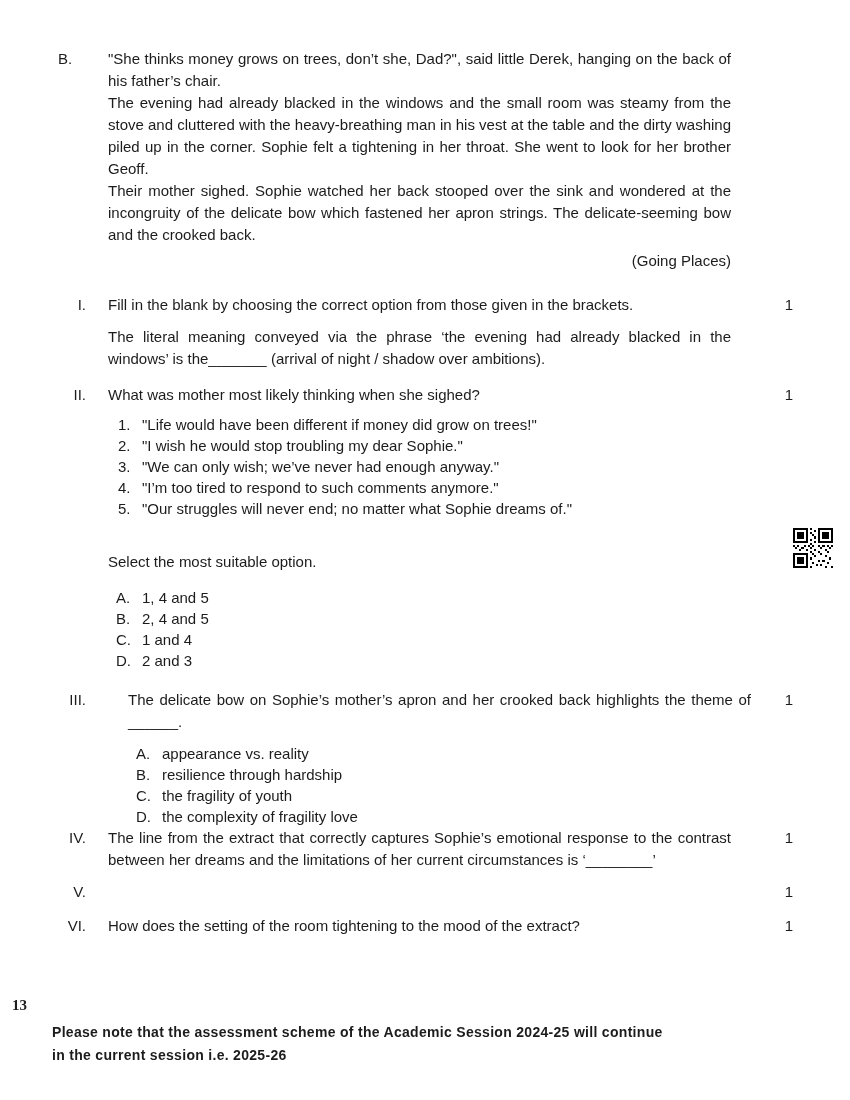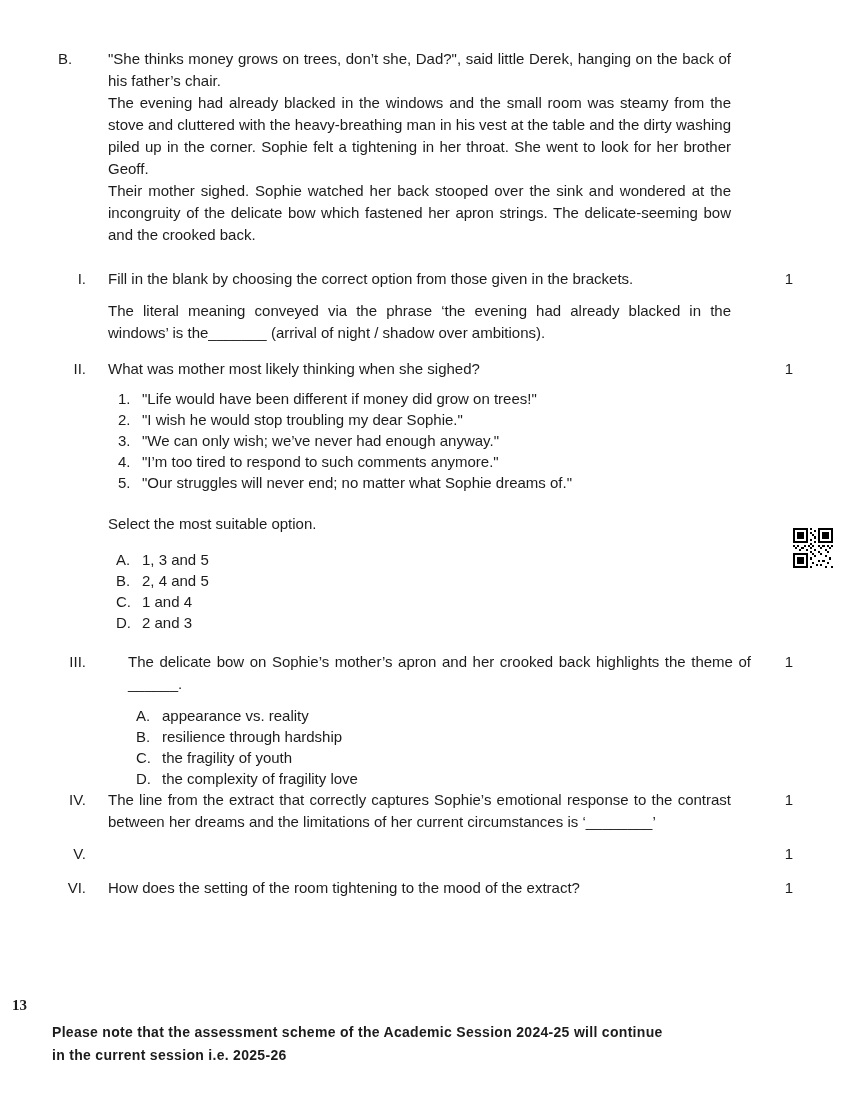--- a/index.html
+++ b/index.html
@@ -23,21 +23,21 @@
   .marks { flex: 1; text-align: right; }
   .just { text-align: justify; }
   .source { text-align: right; margin-top: 4px; }
   .q1 { margin-top: 22px; }
   .qbody { margin-top: 10px; }
   .q2 { margin-top: 14px; }
   .list { margin-top: 8px; padding-left: 10px; }
   .li { display: flex; line-height: 21px; }
   .li-num { width: 24px; flex: none; }
   .li-text { flex: 1; }
-  .select-label { margin-top: 20px; }
+  .select-label { margin-top: 32px; }
   .options { margin-top: 14px; padding-left: 8px; }
   .options .li-num { width: 26px; }
   .q3 { margin-top: 18px; gap: 20px; }
   .opt-q3 { margin-top: 10px; }
   .q4 { }
   .q5 { margin-top: 10px; }
   .q6 { margin-top: 12px; }
   .qr { position: absolute; top: 528px; left: 793px; width: 40px; height: 40px; }
   .qr svg { display: block; width: 100%; height: 100%; shape-rendering: crispEdges; }
   .footer { position: absolute; top: 995px; left: 12px; width: 100%; }
@@ -49,20 +49,21 @@
 
 <div class="page">
   <div class="content">
 
     <div class="row extract">
       <div class="qnum">B.</div>
       <div class="text-col">
         <p class="just">"She thinks money grows on trees, don’t she, Dad?", said little Derek, hanging on the back of his father’s chair.</p>
         <p class="just">The evening had already blacked in the windows and the small room was steamy from the stove and cluttered with the heavy-breathing man in his vest at the table and the dirty washing piled up in the corner. Sophie felt a tightening in her throat. She went to look for her brother Geoff.</p>
         <p class="just">Their mother sighed. Sophie watched her back stooped over the sink and wondered at the incongruity of the delicate bow which fastened her apron strings. The delicate-seeming bow and the crooked back.</p>
+        <p class="source">(Going Places)</p>
       </div>
       <div class="marks"></div>
     </div>
 
     <div class="row q1">
       <div class="qnum">I.</div>
       <div class="text-col">
         <p class="just">Fill in the blank by choosing the correct option from those given in the brackets.</p>
         <p class="just qbody">The literal meaning conveyed via the phrase ‘the evening had already blacked in the windows’ is the_______ (arrival of night / shadow over ambitions).</p>
       </div>
@@ -95,21 +96,21 @@
             <span class="li-num">5.</span>
             <span class="li-text">"Our struggles will never end; no matter what Sophie dreams of."</span>
           </div>
         </div>
 
         <p class="select-label">Select the most suitable option.</p>
 
         <div class="options">
           <div class="li">
             <span class="li-num">A.</span>
-            <span class="li-text">1, 3 and 5</span>
+            <span class="li-text">1, 4 and 5</span>
           </div>
           <div class="li">
             <span class="li-num">B.</span>
             <span class="li-text">2, 4 and 5</span>
           </div>
           <div class="li">
             <span class="li-num">C.</span>
             <span class="li-text">1 and 4</span>
           </div>
           <div class="li">

